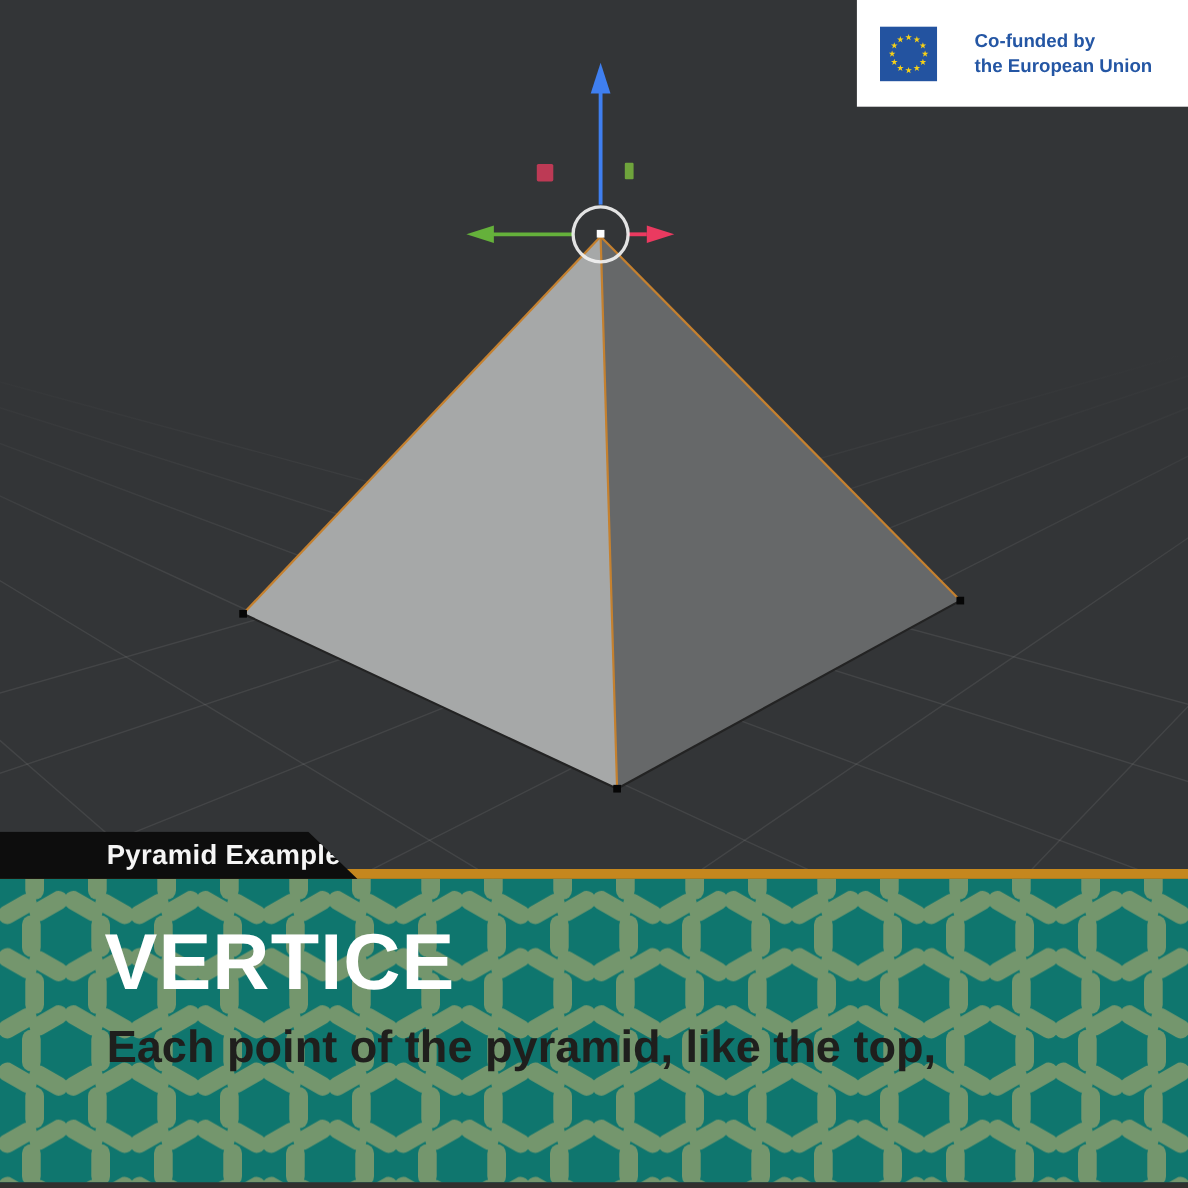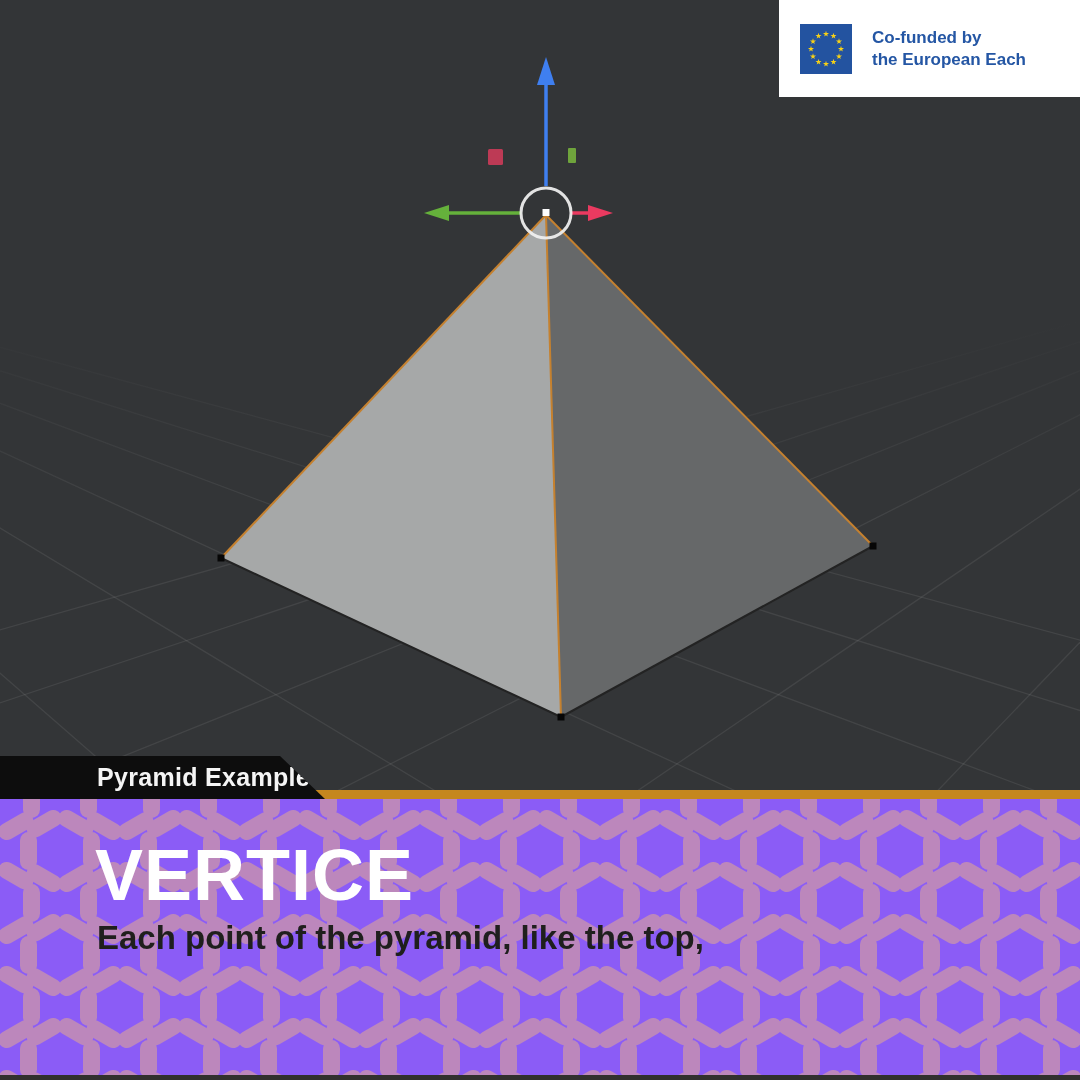--- a/index.html
+++ b/index.html
@@ -17,40 +17,40 @@
     pointer-events:none;
   }
   .grid-svg{z-index:1;}
   .scene-svg{z-index:3;}
   
   .eu-badge{
     position:absolute;left:779px;top:0;width:301px;height:97px;z-index:6;
     background:#ffffff;display:flex;align-items:center;
   }
   .eu-flag{margin-left:21px;flex:0 0 auto;}
-  .eu-text{margin-left:20px;font-size:17px;font-weight:bold;line-height:22px;color:#2456a4;}
+  .eu-text{margin-left:34px;font-size:17px;font-weight:bold;line-height:22px;color:#2456a4;}
   
   .accent-strip{position:absolute;left:0;top:790px;width:1080px;height:9px;background:#c5871e;z-index:4;}
   .ribbon{
     position:absolute;left:0;top:756px;width:400px;height:43px;z-index:5;
     background:#0d0d0d;
     clip-path:polygon(0 0,280px 0,325px 100%,0 100%);
     display:flex;align-items:center;
   }
   .ribbon-label{padding-left:97px;font-size:25px;font-weight:bold;color:#f5f5f5;letter-spacing:.3px;}
   
-  .caption-panel{position:absolute;left:0;top:799px;width:1080px;height:276px;background:#8b5cf6;z-index:4;overflow:hidden;}
+  .caption-panel{position:absolute;left:0;top:799px;width:1080px;height:276px;background:#0f766e;z-index:4;overflow:hidden;}
   .caption-panel .pattern{position:absolute;left:0;top:0;}
   .caption-title{
     position:absolute;left:95px;top:40px;z-index:2;
     font-size:72px;line-height:1;font-weight:bold;color:#ffffff;letter-spacing:1px;
   }
   .caption-body{
-    position:absolute;left:97px;top:119px;z-index:2;
-    font-size:33px;line-height:40px;font-weight:600;color:#1f1f1d;
+    position:absolute;left:97px;top:132px;z-index:2;
+    font-size:41px;line-height:40px;font-weight:600;color:#1f1f1d;
   }
   .bottom-bar{position:absolute;left:0;top:1075px;width:1080px;height:5px;background:#31302e;z-index:6;}
 </style>
 </head>
 <body>
 
 <div class="canvas">
 
   <div class="viewport">
 
@@ -132,21 +132,21 @@
         <use href="#star" x="22.5" y="36.5" width="7" height="7"></use>
         <use href="#star" x="15" y="34.5" width="7" height="7"></use>
         <use href="#star" x="9.5" y="29" width="7" height="7"></use>
         <use href="#star" x="7.5" y="21.5" width="7" height="7"></use>
         <use href="#star" x="9.5" y="14" width="7" height="7"></use>
         <use href="#star" x="15" y="8.5" width="7" height="7"></use>
       </g>
     </svg>
     <div class="eu-text">
       <div>Co-funded by</div>
-      <div>the European Each</div>
+      <div>the European Union</div>
     </div>
   </div>
 
   <div class="accent-strip"></div>
   <div class="ribbon">
     <div class="ribbon-label">Pyramid Example</div>
   </div>
 
   <div class="caption-panel">
     <svg class="pattern" width="1080" height="276" viewBox="0 0 1080 276">

